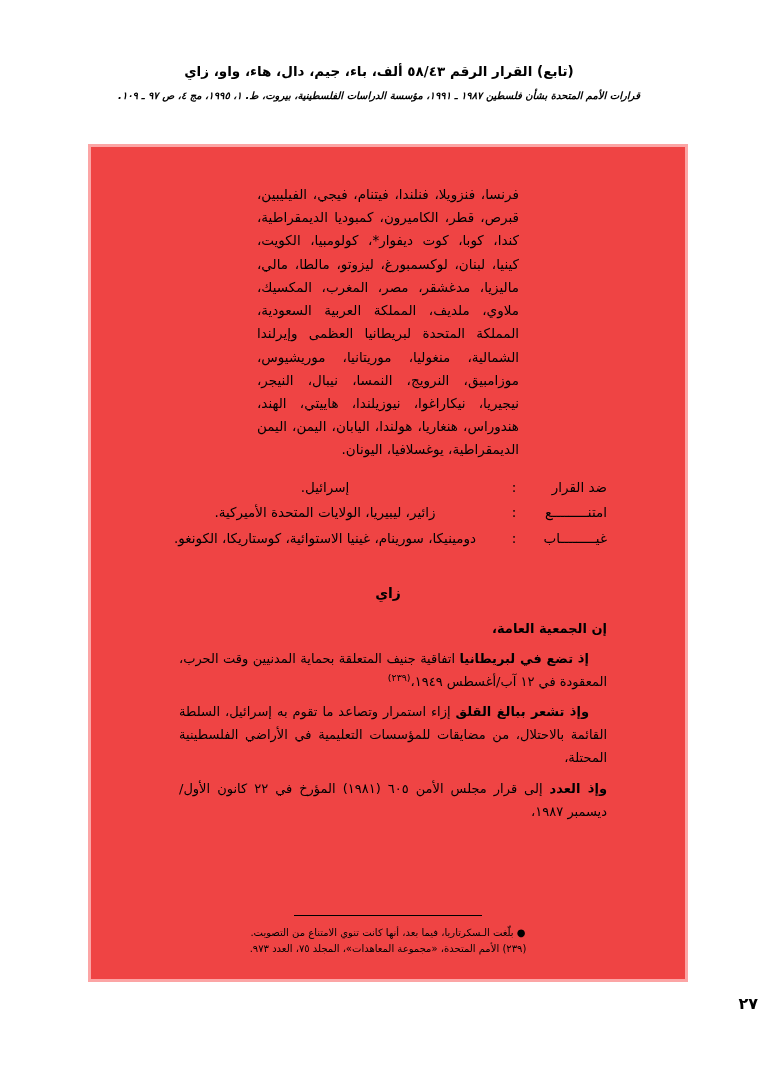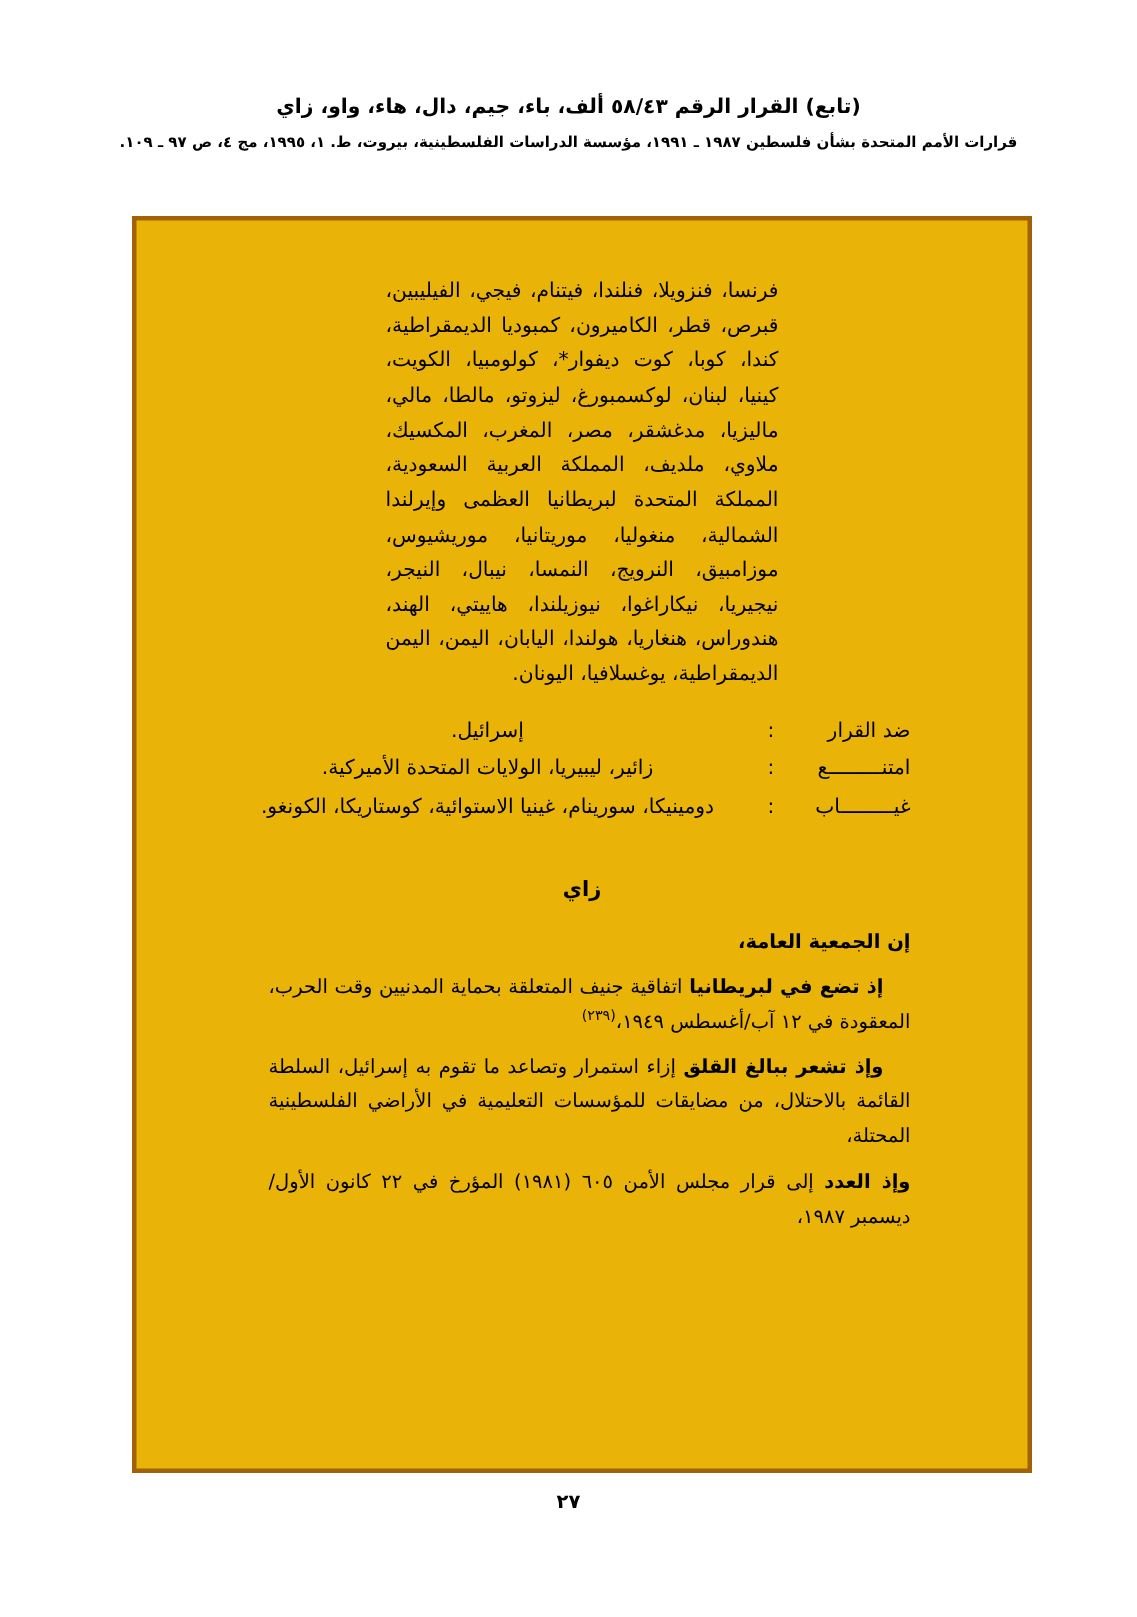--- a/index.html
+++ b/index.html
@@ -31,32 +31,33 @@
     font-size: 13.5px;
     font-weight: bold;
     letter-spacing: 0px;
     line-height: 1.4;
   }
   .header-sub {
     font-size: 10px;
     font-weight: bold;
     margin-top: 8px;
     line-height: 1.4;
+    font-style: italic;
   }
 
   
   .frame {
     position: absolute;
     left: 88px;
     top: 144px;
     width: 600px;
     height: 838px;
-    border: 3px solid #a16207;
+    border: 3px solid #fca5a5;
     box-sizing: border-box;
-    background: #eab308;
+    background: #ef4444;
   }
   .frame-inner {
     position: absolute;
     inset: 0;
     padding: 36px 52px 10px 52px;
     box-sizing: border-box;
   }
 
   
   .country-block {
@@ -149,22 +150,21 @@
     text-align: center;
     direction: rtl;
   }
 
   
   .page-number {
     position: absolute;
     top: 994px;
     left: 0;
     width: 758px;
-    text-align: center;
-    font-size: 13px;
+    font-size: 16px;
     font-weight: bold;
   }
 </style>
 </head>
 <body>
 
 <div class="page">
 
   <div class="header">
     <div class="header-title">(تابع) القرار الرقم ٥٨/٤٣ ألف، باء، جيم، دال، هاء، واو، زاي</div>
@@ -213,19 +213,24 @@
         <div class="para indent">
           <span class="lead">وإذ تشعر ببالغ القلق</span><span> إزاء استمرار وتصاعد ما تقوم به إسرائيل، السلطة القائمة بالاحتلال، من مضايقات للمؤسسات التعليمية في الأراضي الفلسطينية المحتلة،</span>
         </div>
 
         <div class="para">
           <span class="lead">وإذ العدد</span><span> إلى قرار مجلس الأمن ٦٠٥ (١٩٨١) المؤرخ في ٢٢ كانون الأول/ديسمبر ١٩٨٧،</span>
         </div>
 
       </div>
 
+      <div class="footnotes">
+        <div class="fn-rule"></div>
+        <div class="fn-line">● بلّغت الـسكرتاريا، فيما بعد، أنها كانت تنوي الامتناع من التصويت.</div>
+        <div class="fn-line">(٢٣٩) الأمم المتحدة، «مجموعة المعاهدات»، المجلد ٧٥، العدد ٩٧٣.</div>
+      </div>
 
     </div>
   </div>
 
   <div class="page-number">٢٧</div>
 
 </div>
 
 </body></html>

